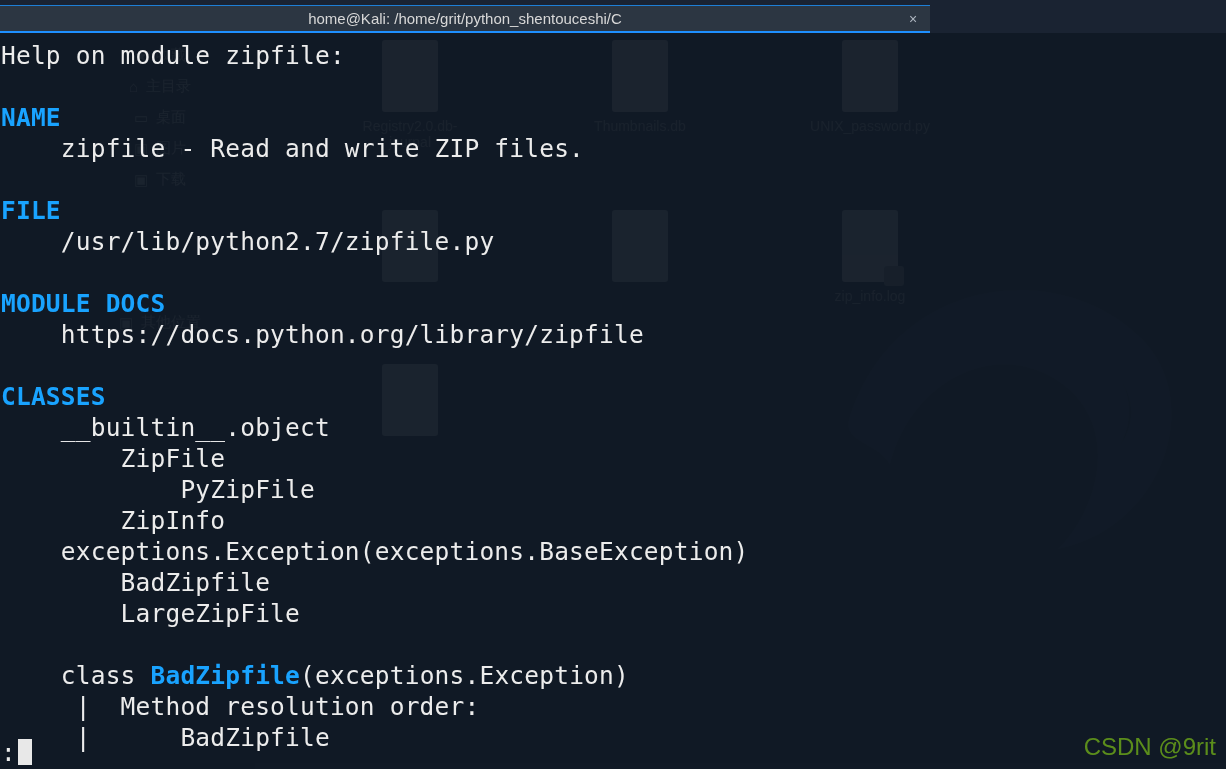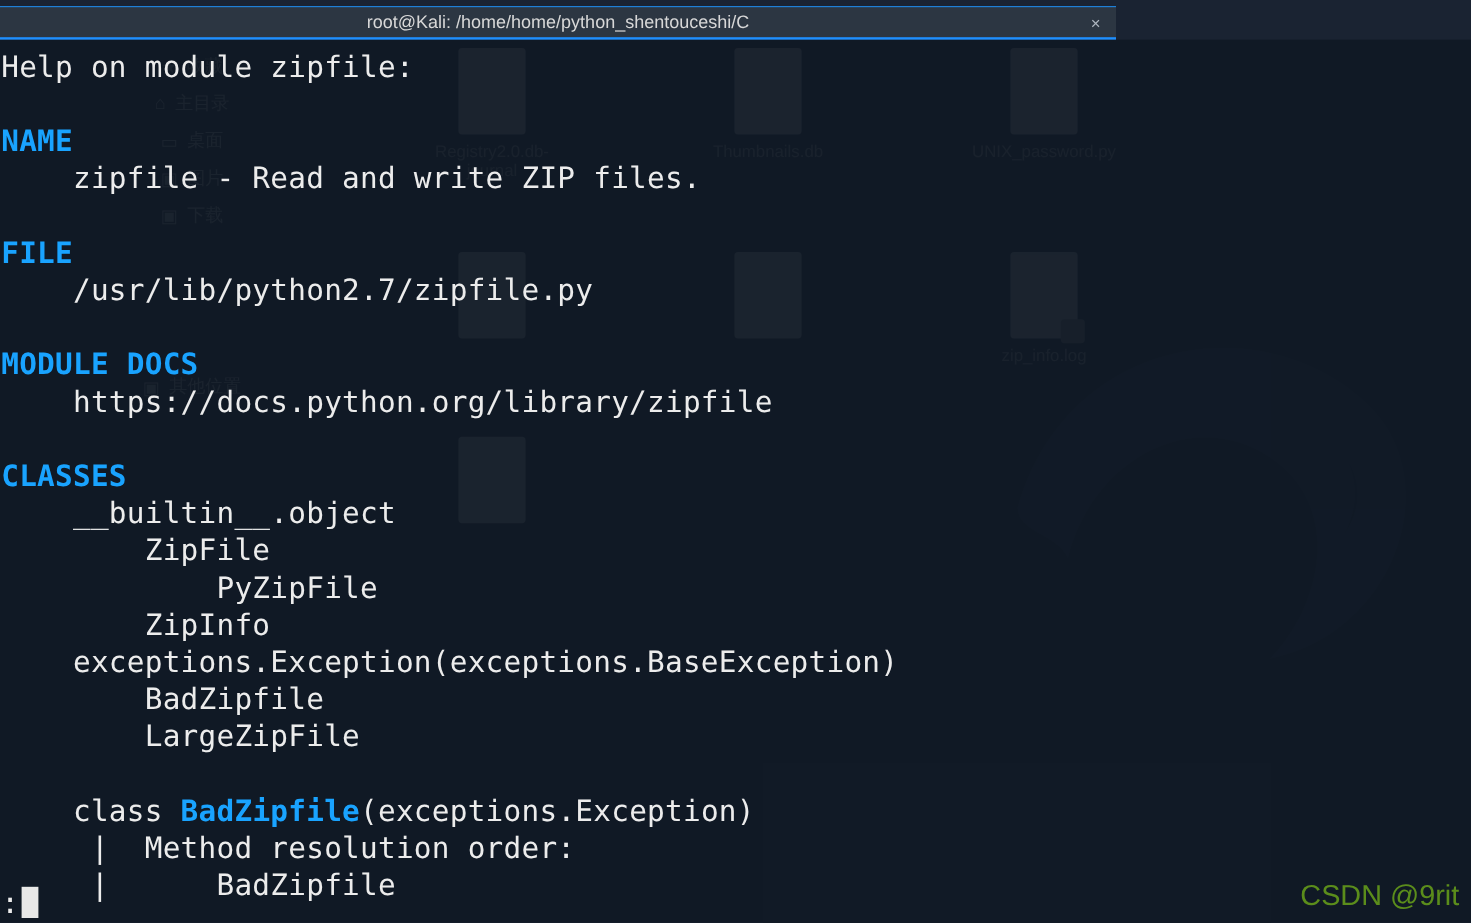--- a/index.html
+++ b/index.html
@@ -245,21 +245,21 @@
 
 <svg class="dragon" viewBox="0 0 200 200">
   <path d="M20 100 C 40 30, 120 20, 160 60 C 190 90, 170 150, 120 160 C 140 140, 150 100, 120 80 C 90 60, 50 80, 40 120 C 35 110, 20 110, 20 100 Z
            M130 65 C 150 70, 160 90, 150 110 C 160 95, 155 75, 130 65 Z" fill="#3a4a5c"></path>
 </svg>
 
 <div class="term-body"></div>
 
 <div class="term-window">
   <div class="titlebar">
-    <span>root@Kali: /home/home/python_shentouceshi/C</span>
+    <span>home@Kali: /home/grit/python_shentouceshi/C</span>
     <div class="title-close">
       <span>×</span>
     </div>
   </div>
 </div>
 
 <div class="term-content"><span class="plain">Help on module zipfile:</span>
 
 <span class="hdr">NAME</span>
 <span class="plain">    zipfile - Read and write ZIP files.</span>

